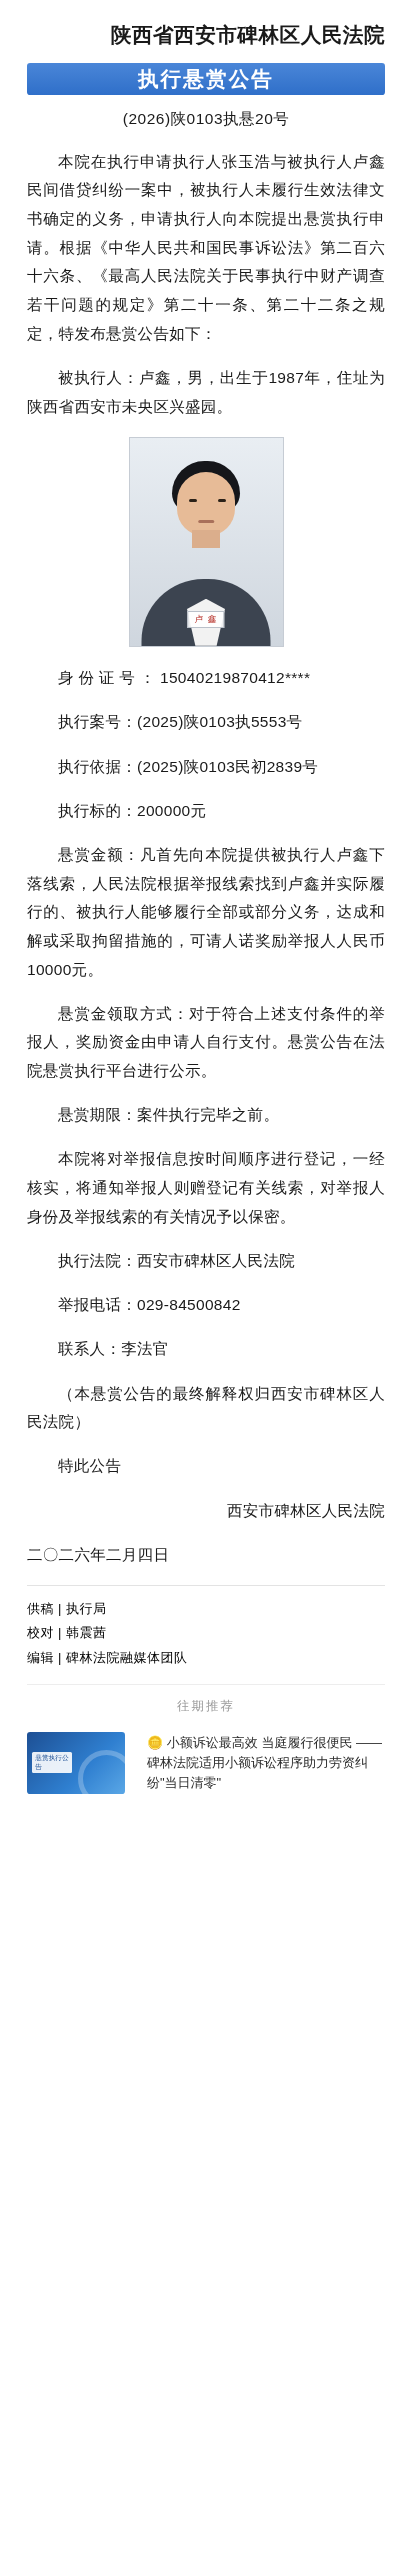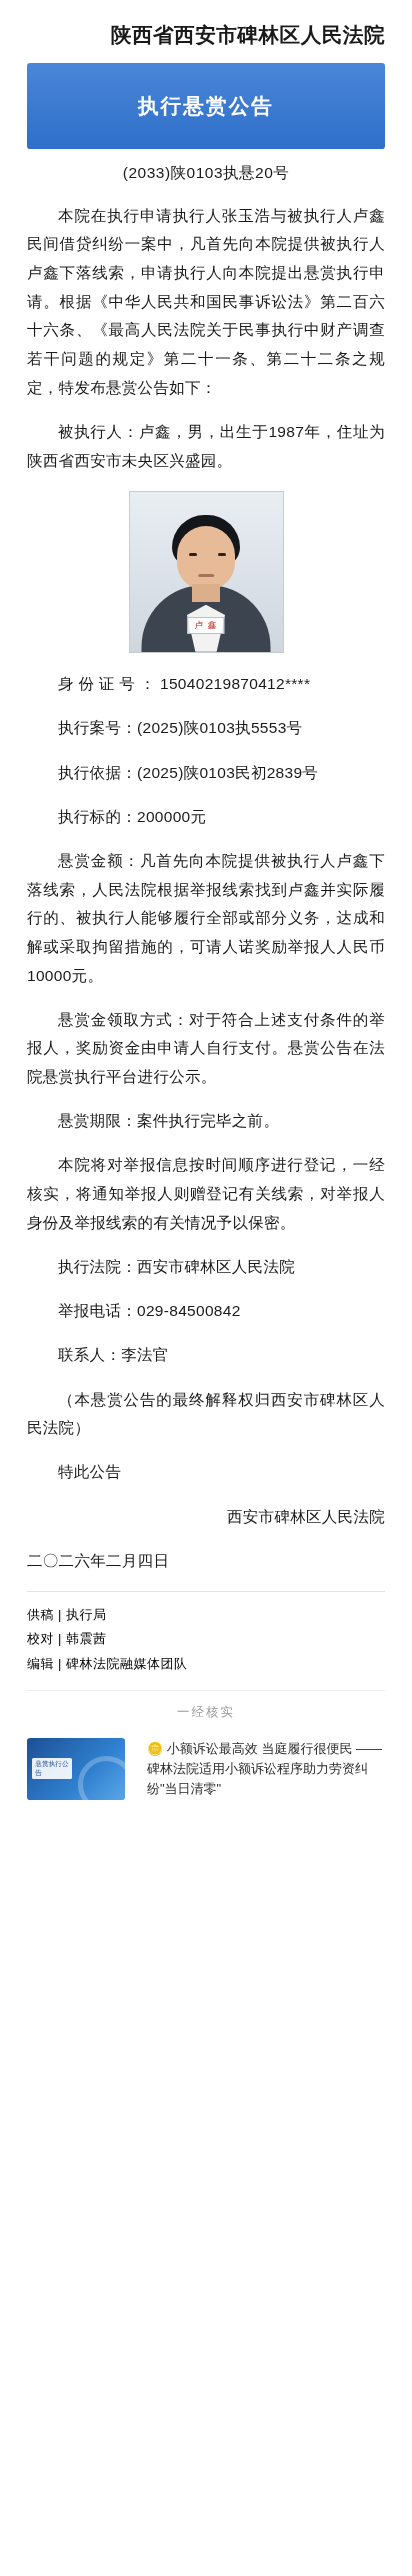--- a/index.html
+++ b/index.html
@@ -29,21 +29,21 @@
     margin-bottom: 13.4px;
   }
   .banner {
     background: #3a7bd5;
     background: linear-gradient(180deg,#4a86d8 0%,#2f6fc9 100%);
     color: #ffffff;
     text-align: center;
     font-size: 20.6px;
     font-weight: bold;
     letter-spacing: 2.1px;
-    padding: 29px 0;
+    padding: 2px 0;
     border-radius: 3.1px;
     margin-bottom: 14.4px;
   }
   .case-no {
     text-align: center;
     font-size: 15.5px;
     color: #1a1a1a;
     margin-bottom: 17.5px;
     letter-spacing: 0.5px;
   }
@@ -56,21 +56,21 @@
     margin: 0 0 15.5px 0;
     letter-spacing: 0.3px;
   }
   .photo-wrap {
     display: flex;
     justify-content: center;
     margin: 5.2px 0 17.5px 0;
   }
   .photo {
     width: 155px;
-    height: 162px;
+    height: 210px;
     background: #dfe4ea;
     border: 0.5px solid #c6ccd4;
     position: relative;
     overflow: hidden;
   }
   .photo .bg-top {
     position: absolute; left:0; top:0; width:100%; height:100%;
     background: linear-gradient(180deg,#e9eef3 0%,#cfd6de 100%);
   }
   .photo .hair {
@@ -185,23 +185,23 @@
 <body>
 
 <div class="page">
 
   <div class="content">
 
     <div class="org-title">陕西省西安市碑林区人民法院</div>
 
     <div class="banner">执行悬赏公告</div>
 
-    <div class="case-no">(2033)陕0103执悬20号</div>
-
-    <p class="body-par">本院在执行申请执行人张玉浩与被执行人卢鑫民间借贷纠纷一案中，凡首先向本院提供被执行人卢鑫下落线索，申请执行人向本院提出悬赏执行申请。根据《中华人民共和国民事诉讼法》第二百六十六条、《最高人民法院关于民事执行中财产调查若干问题的规定》第二十一条、第二十二条之规定，特发布悬赏公告如下：</p>
+    <div class="case-no">(2026)陕0103执悬20号</div>
+
+    <p class="body-par">本院在执行申请执行人张玉浩与被执行人卢鑫民间借贷纠纷一案中，被执行人未履行生效法律文书确定的义务，申请执行人向本院提出悬赏执行申请。根据《中华人民共和国民事诉讼法》第二百六十六条、《最高人民法院关于民事执行中财产调查若干问题的规定》第二十一条、第二十二条之规定，特发布悬赏公告如下：</p>
 
     <p class="body-par">被执行人：卢鑫，男，出生于1987年，住址为陕西省西安市未央区兴盛园。</p>
 
     <div class="photo-wrap">
       <div class="photo">
         <div class="bg-top"></div>
         <div class="body"></div>
         <div class="shirt"></div>
         <div class="hair"></div>
         <div class="face"></div>
@@ -233,21 +233,21 @@
     <p class="body-par" style="text-align:left; text-indent:0;">二〇二六年二月四日</p>
 
     <div class="divider"></div>
 
     <div class="meta-line">供稿 | 执行局</div>
     <div class="meta-line">校对 | 韩震茜</div>
     <div class="meta-line">编辑 | 碑林法院融媒体团队</div>
 
     <div class="sep-thin"></div>
 
-    <div class="past-reco">一经核实</div>
+    <div class="past-reco">往期推荐</div>
 
     <div class="reco-card">
       <div class="reco-thumb">
         <div class="ring"></div>
         <div class="badge">悬赏执行公告</div>
       </div>
       <div class="reco-text">🪙 小额诉讼最高效 当庭履行很便民 —— 碑林法院适用小额诉讼程序助力劳资纠纷"当日清零"</div>
     </div>
 
   </div>

